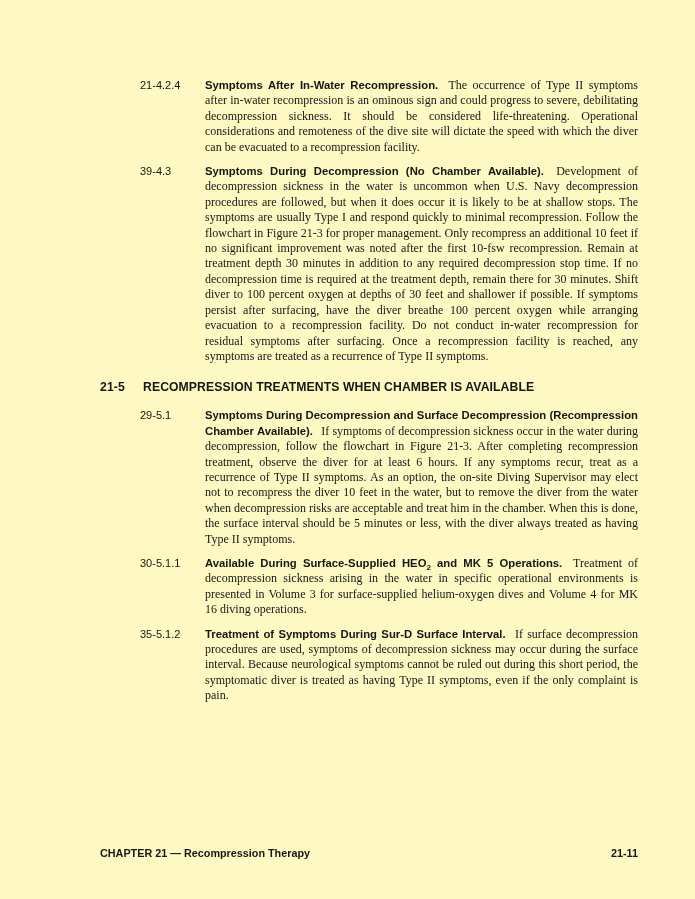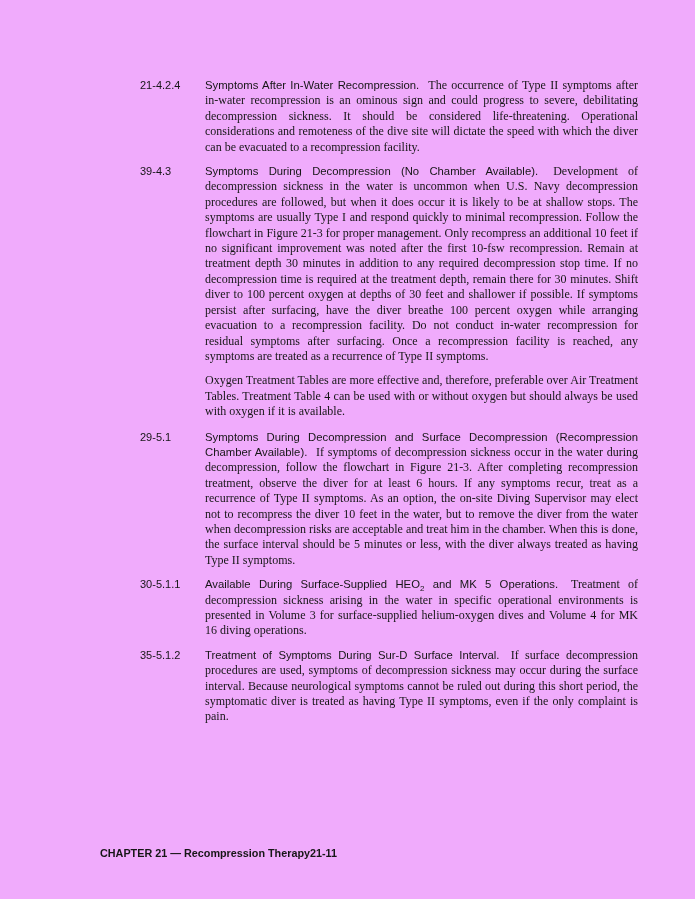--- a/index.html
+++ b/index.html
@@ -4,21 +4,21 @@
 <style>
   html, body {
     margin: 0;
     padding: 0;
     background: #ffffff;
   }
   .page {
     position: relative;
     width: 695px;
     height: 899px;
-    background: #f0abfc;
+    background: #fef9c3;
     color: #161616;
     font-family: "Liberation Serif", serif;
     overflow: hidden;
   }
   .content {
     padding: 78px 57px 0 100px;
   }
   .section {
     display: flex;
     align-items: flex-start;
@@ -35,21 +35,21 @@
   }
   .sec-body {
     flex: 1;
     margin: 0;
     font-size: 12px;
     line-height: 15.4px;
     text-align: justify;
   }
   .sec-title {
     font-family: "Liberation Sans", sans-serif;
-    font-weight: normal;
+    font-weight: bold;
     font-size: 11.3px;
     margin-right: 5px;
     margin-top: 48px;
   }
   .sec-title sub {
     font-size: 8px;
     line-height: 0;
   }
   .main-heading {
     display: flex;
@@ -71,20 +71,21 @@
     font-size: 12px;
     line-height: 15.4px;
     text-align: justify;
   }
   .footer {
     position: absolute;
     left: 100px;
     right: 57px;
     bottom: 40px;
     display: flex;
+    justify-content: space-between;
     font-family: "Liberation Sans", sans-serif;
     font-weight: bold;
     font-size: 10.8px;
   }
 </style>
 </head>
 <body>
 
 <div class="page">
   <div class="content">
@@ -92,22 +93,25 @@
     <div class="section">
       <div class="sec-num">21-4.2.4</div>
       <p class="sec-body"><span class="sec-title">Symptoms After In-Water Recompression.</span> <span>The occurrence of Type II symptoms after in-water recompression is an ominous sign and could progress to severe, debilitating decompression sickness. It should be considered life-threatening. Operational considerations and remoteness of the dive site will dictate the speed with which the diver can be evacuated to a recompression facility.</span></p>
     </div>
 
     <div class="section">
       <div class="sec-num">39-4.3</div>
       <p class="sec-body"><span class="sec-title">Symptoms During Decompression (No Chamber Available).</span> <span>Development of decompression sickness in the water is uncommon when U.S. Navy decompression procedures are followed, but when it does occur it is likely to be at shallow stops. The symptoms are usually Type I and respond quickly to minimal recompression. Follow the flowchart in Figure 21-3 for proper management. Only recompress an additional 10 feet if no significant improvement was noted after the first 10-fsw recompression. Remain at treatment depth 30 minutes in addition to any required decompression stop time. If no decompression time is required at the treatment depth, remain there for 30 minutes. Shift diver to 100 percent oxygen at depths of 30 feet and shallower if possible. If symptoms persist after surfacing, have the diver breathe 100 percent oxygen while arranging evacuation to a recompression facility. Do not conduct in-water recompression for residual symptoms after surfacing. Once a recompression facility is reached, any symptoms are treated as a recurrence of Type II symptoms.</span></p>
     </div>
 
+    <div class="main-heading">
+      <div class="heading-num">21-5</div>
+      <div class="heading-title">RECOMPRESSION TREATMENTS WHEN CHAMBER IS AVAILABLE</div>
+    </div>
 
-    <p class="intro">Oxygen Treatment Tables are more effective and, therefore, preferable over Air Treatment Tables. Treatment Table 4 can be used with or without oxygen but should always be used with oxygen if it is available.</p>
 
     <div class="section">
       <div class="sec-num">29-5.1</div>
       <p class="sec-body"><span class="sec-title">Symptoms During Decompression and Surface Decompression (Recompression Chamber Available).</span> <span>If symptoms of decompression sickness occur in the water during decompression, follow the flowchart in Figure 21-3. After completing recompression treatment, observe the diver for at least 6 hours. If any symptoms recur, treat as a recurrence of Type II symptoms. As an option, the on-site Diving Supervisor may elect not to recompress the diver 10 feet in the water, but to remove the diver from the water when decompression risks are acceptable and treat him in the chamber. When this is done, the surface interval should be 5 minutes or less, with the diver always treated as having Type II symptoms.</span></p>
     </div>
 
     <div class="section">
       <div class="sec-num">30-5.1.1</div>
       <p class="sec-body"><span class="sec-title"><span>Available During Surface-Supplied HEO</span><sub>2</sub><span> and MK 5 Operations.</span></span> <span>Treatment of decompression sickness arising in the water in specific operational environments is presented in Volume 3 for surface-supplied helium-oxygen dives and Volume 4 for MK 16 diving operations.</span></p>
     </div>

